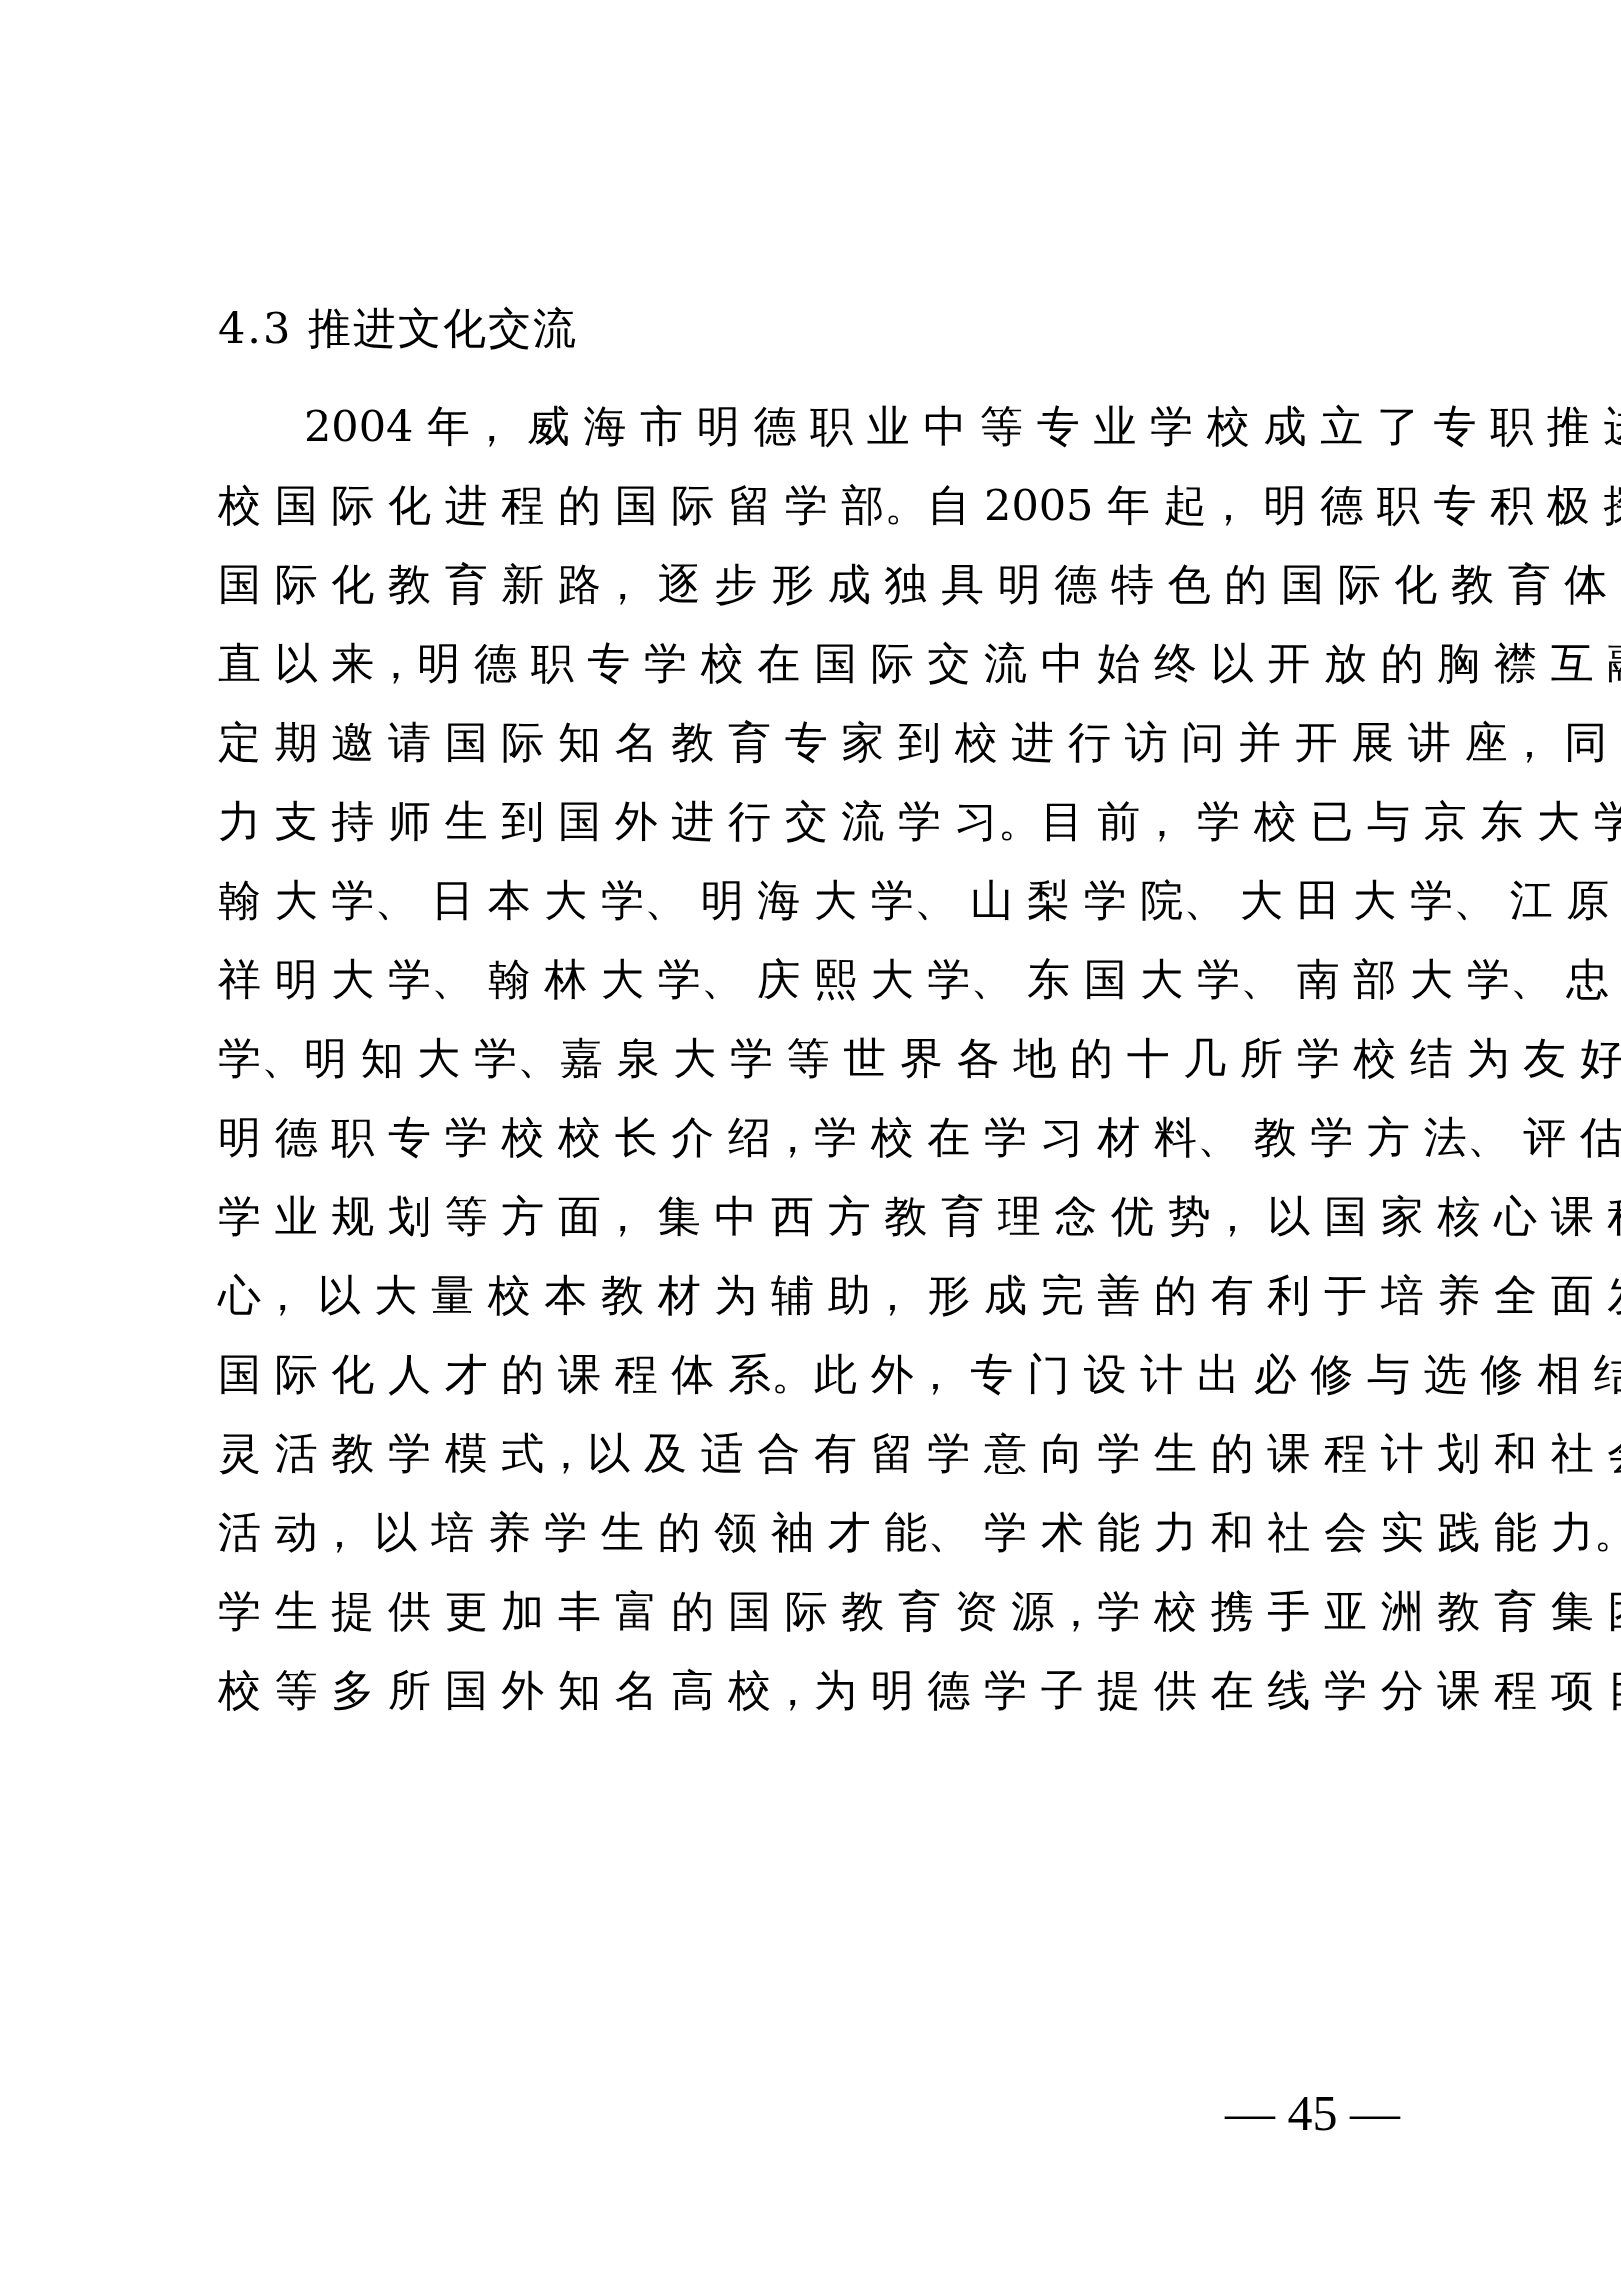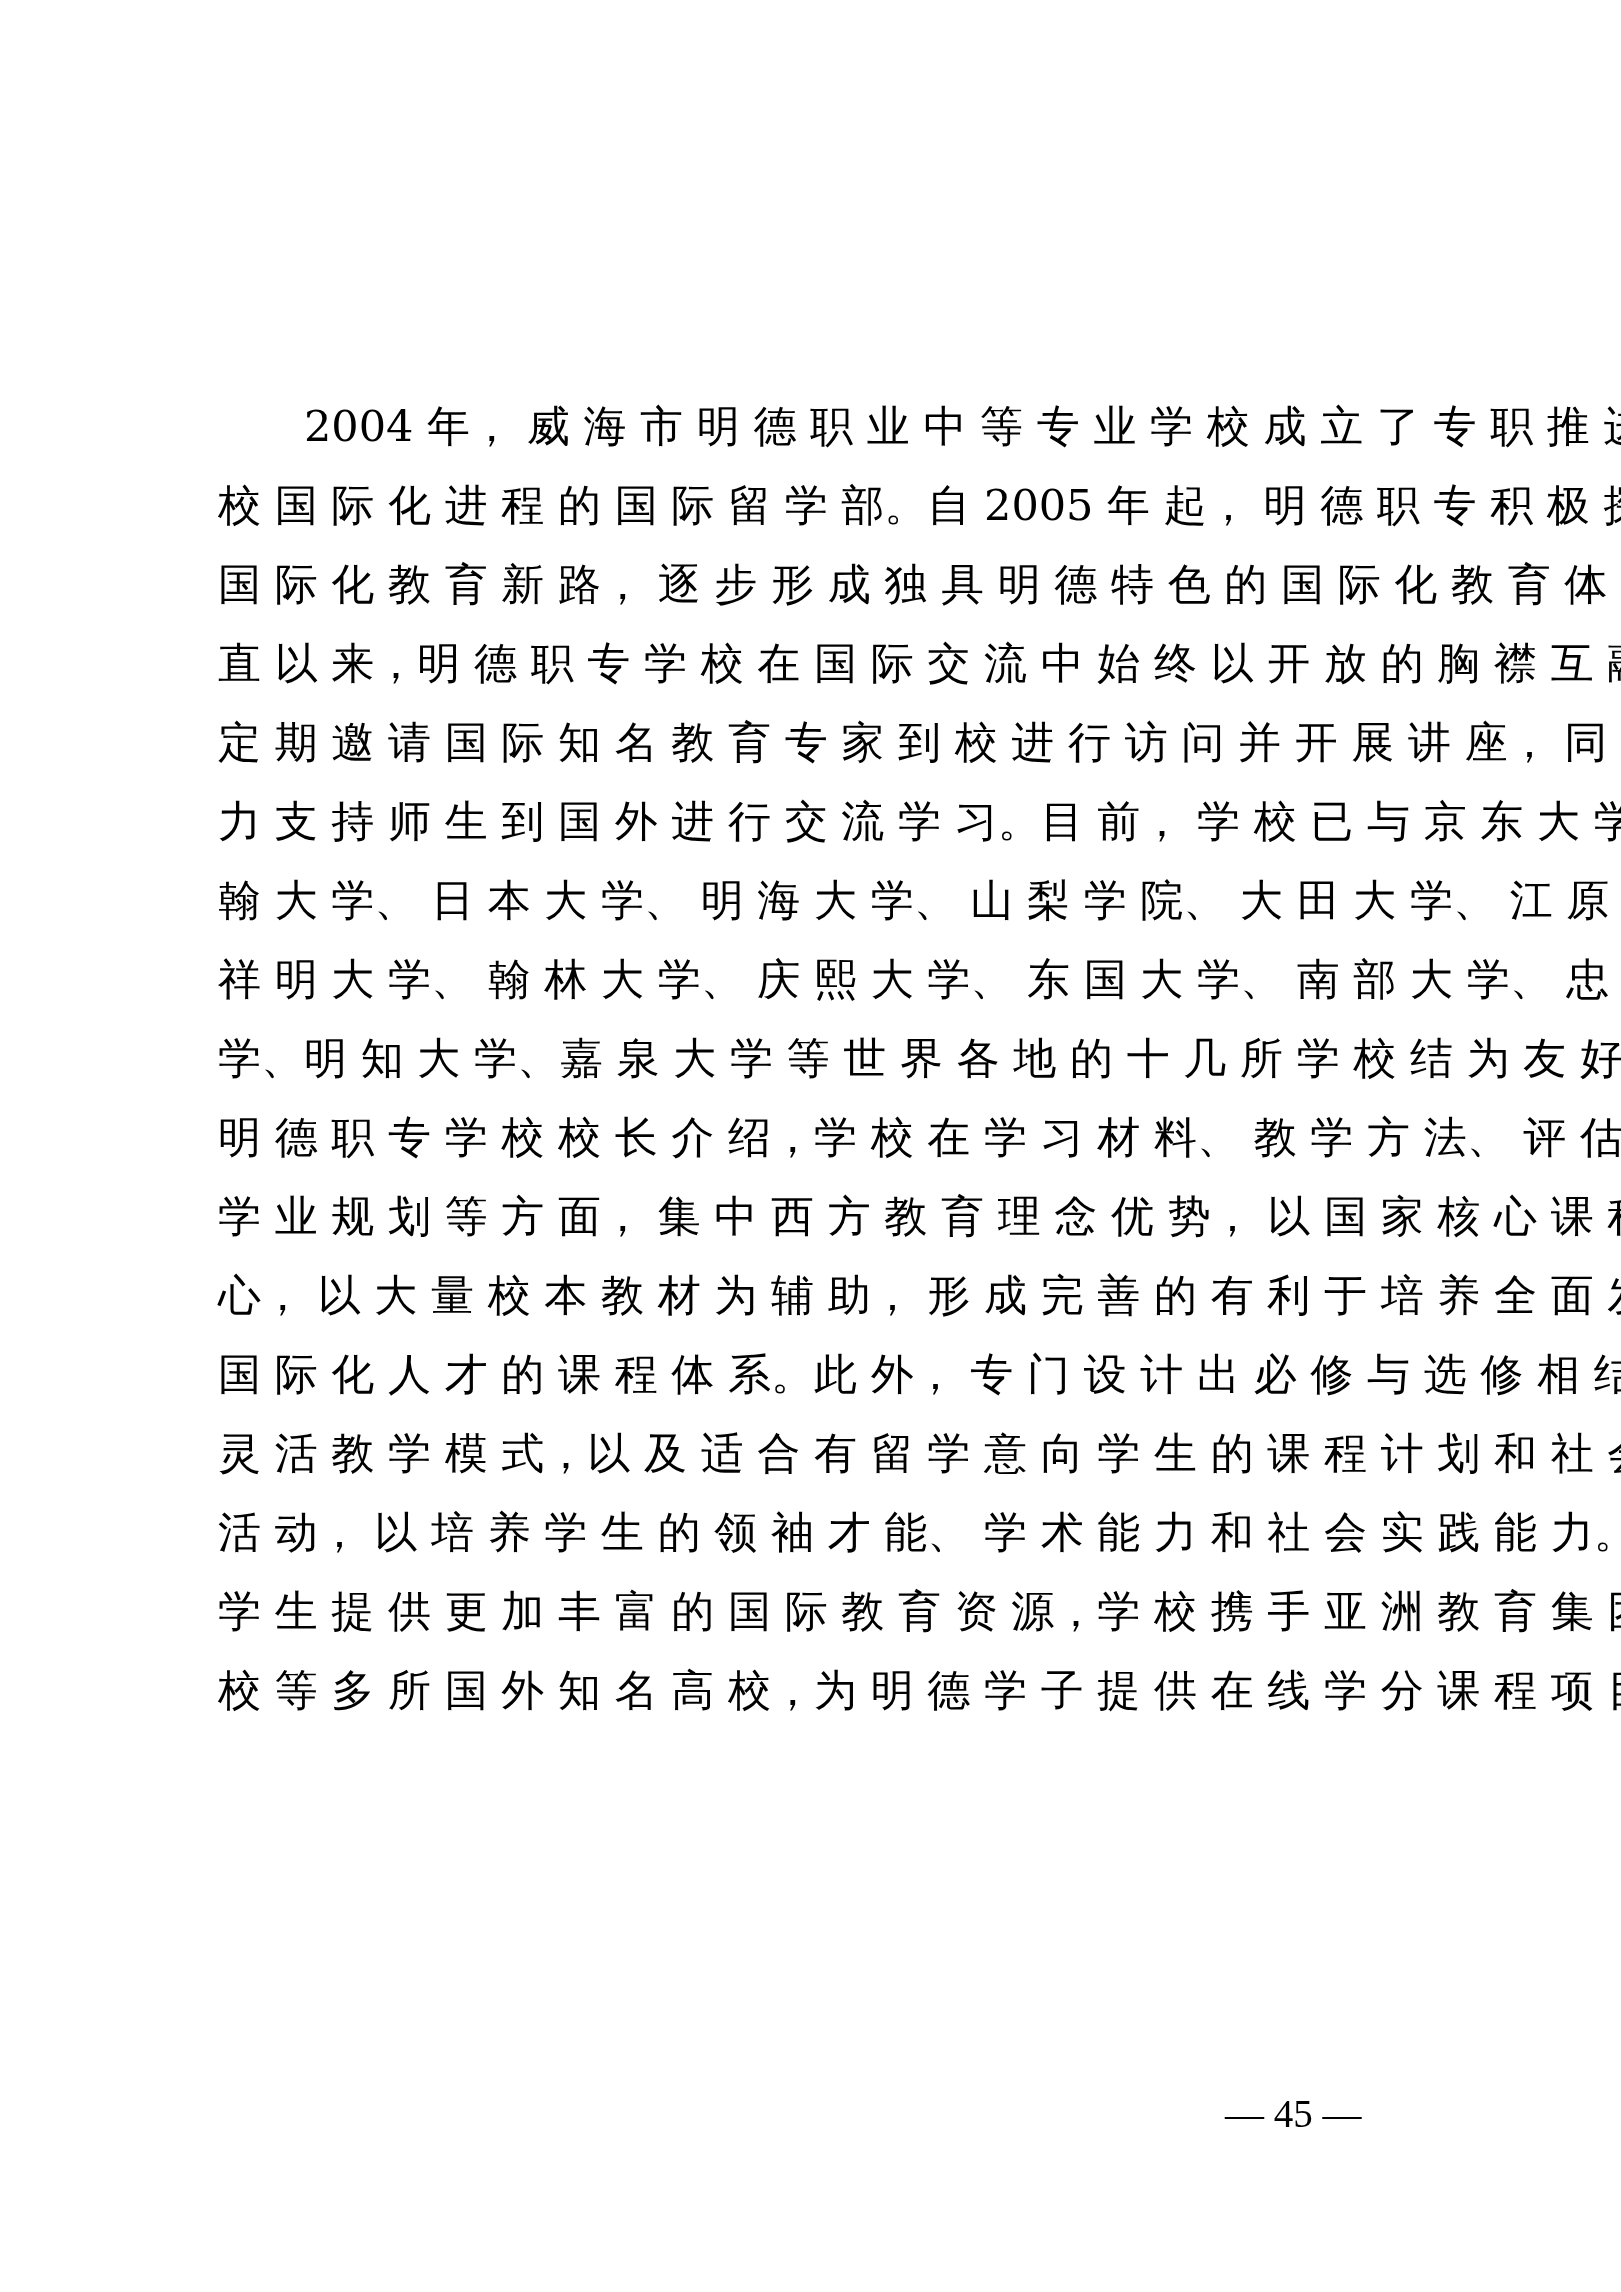--- a/index.html
+++ b/index.html
@@ -6,27 +6,28 @@
   body { width: 1621px; height: 2293px; position: relative; overflow: hidden;
          font-family: "DejaVu Serif", "Liberation Serif", serif; color: #000; }
   .page { position: absolute; left: 0; top: 0; width: 1621px; height: 2293px; background: #fff; }
   .heading { position: absolute; left: 218px; top: 299px; font-size: 43px; line-height: 59px;
              white-space: nowrap; letter-spacing: 2px; }
   .body-text { position: absolute; left: 218px; top: 387px; width: 1196px; }
   .line { height: 79px; line-height: 79px; font-size: 43px; white-space: nowrap;
           text-align: justify; text-align-last: justify; overflow: visible; }
   .line.first { padding-left: 86px; }
   .line.last { text-align-last: left; letter-spacing: 4.9px; }
-  .page-number { position: absolute; left: 1225px; top: 2086px; font-size: 39px; line-height: 55px;
+  .page-number { position: absolute; left: 1225px; top: 2086px; font-size: 50px; line-height: 55px;
                  font-family: "Liberation Serif", serif; white-space: nowrap; }
 </style>
 </head>
 <body>
 
 <div class="page">
+  <div class="heading">4.3 推进文化交流</div>
 
   <div class="body-text">
     <div class="line first">2004 年， 威 海 市 明 德 职 业 中 等 专 业 学 校 成 立 了 专 职 推 进 学</div>
     <div class="line">校 国 际 化 进 程 的 国 际 留 学 部。自 2005 年 起， 明 德 职 专 积 极 探 索</div>
     <div class="line">国 际 化 教 育 新 路， 逐 步 形 成 独 具 明 德 特 色 的 国 际 化 教 育 体 系。一</div>
     <div class="line">直 以 来，明 德 职 专 学 校 在 国 际 交 流 中 始 终 以 开 放 的 胸 襟 互 融 互 通，</div>
     <div class="line">定 期 邀 请 国 际 知 名 教 育 专 家 到 校 进 行 访 问 并 开 展 讲 座， 同 时， 大</div>
     <div class="line">力 支 持 师 生 到 国 外 进 行 交 流 学 习。目 前， 学 校 已 与 京 东 大 学、 世</div>
     <div class="line">翰 大 学、 日 本 大 学、 明 海 大 学、 山 梨 学 院、 大 田 大 学、 江 原 大 学、</div>
     <div class="line">祥 明 大 学、 翰 林 大 学、 庆 熙 大 学、 东 国 大 学、 南 部 大 学、 忠 南 大</div>

